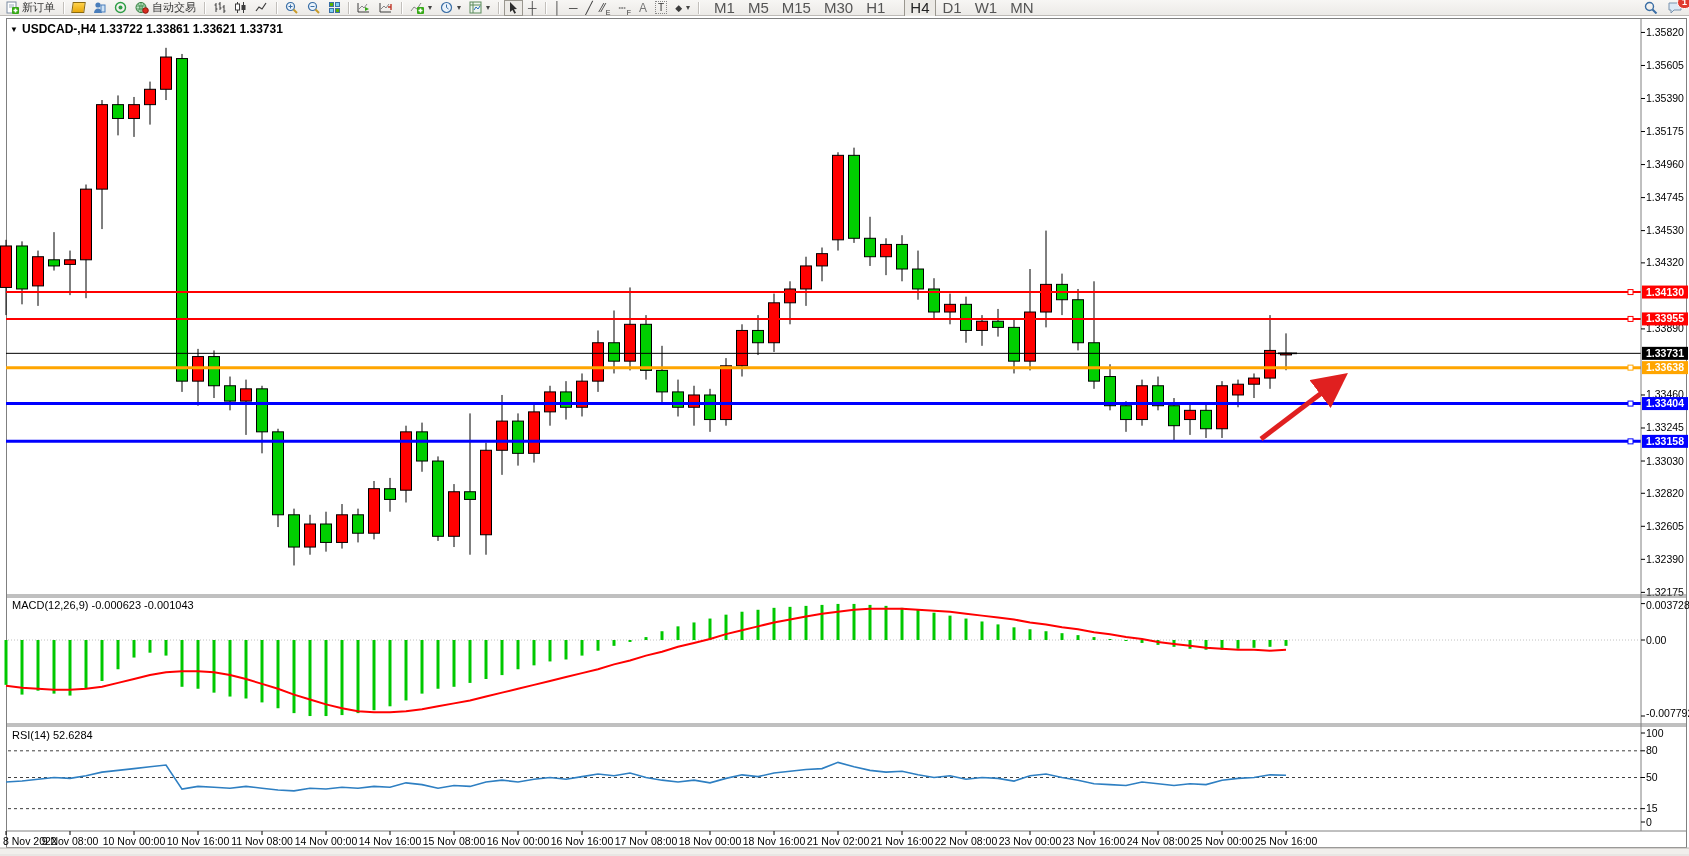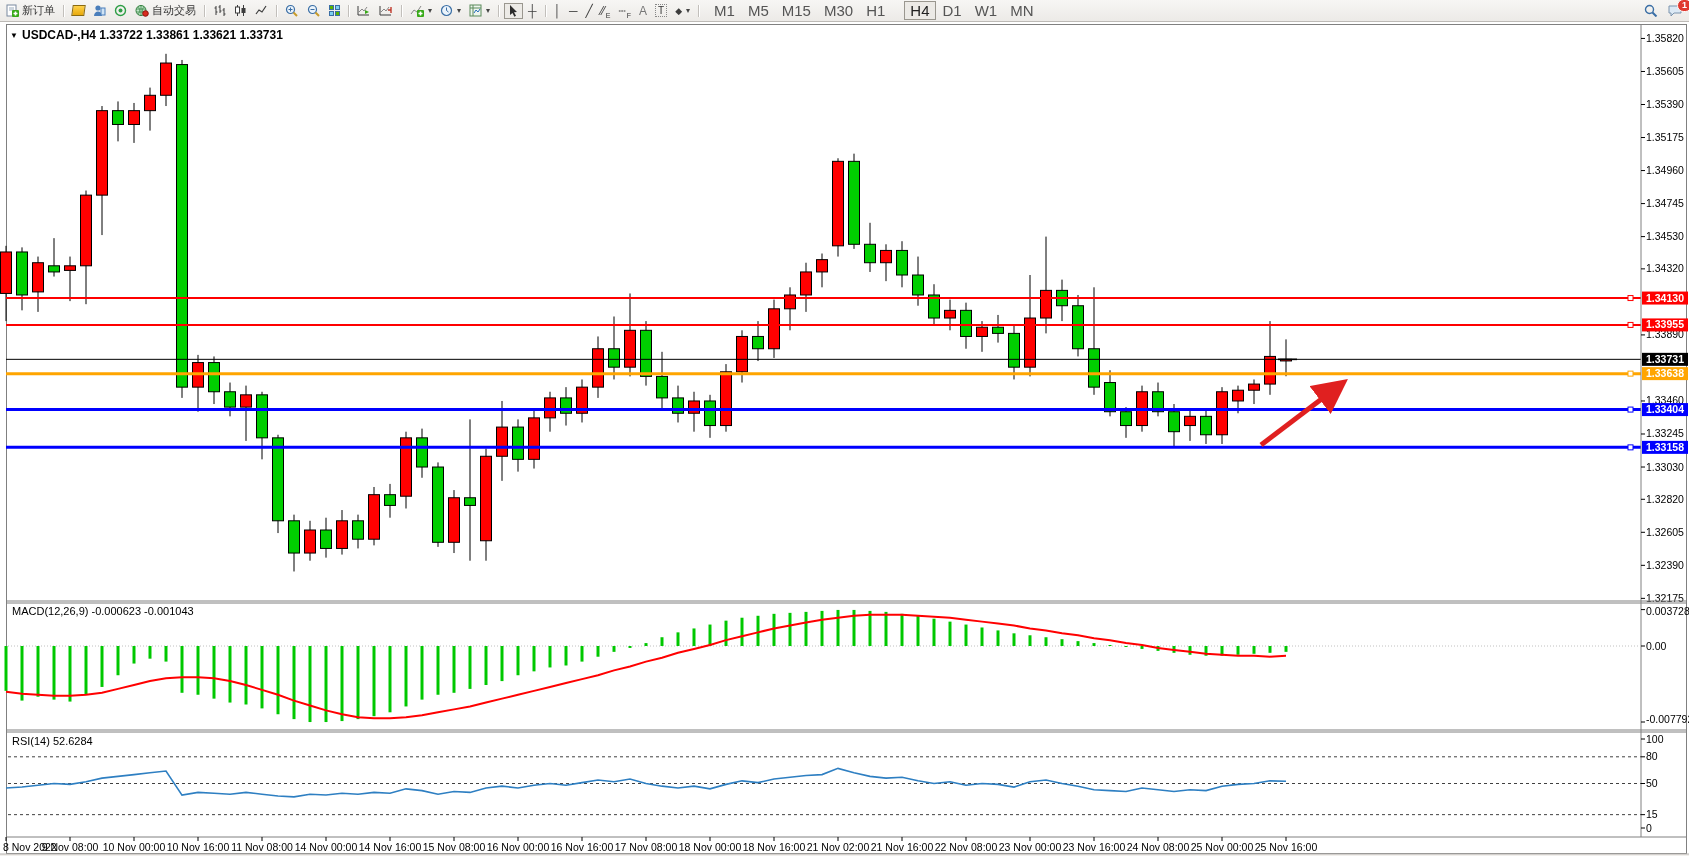--- a/index.html
+++ b/index.html
@@ -1,18 +1,18 @@
 <!DOCTYPE html>
 <html><head>
 <meta charset="utf-8">
 <style>
   html,body{margin:0;padding:0;background:#e8e6e3;width:1689px;height:856px;overflow:hidden;
     font-family:"Liberation Sans",sans-serif;-webkit-font-smoothing:antialiased;}
   
-  .toolbar{box-sizing:border-box;display:flex;align-items:center;height:22px;width:1689px;
+  .toolbar{box-sizing:border-box;display:flex;align-items:center;height:16px;width:1689px;
     background:linear-gradient(#f7f6f4,#eceae7);border-bottom:1px solid #bdbab6;padding:0 3px;gap:2px;
     font-size:11px;color:#333;}
   .tbtn{display:flex;align-items:center;gap:3px;padding:0 3px;height:16px;cursor:default;white-space:nowrap;}
   .tbtn svg{display:block}
   .sep{width:1px;height:12px;background:#c2bfbb;box-shadow:1px 0 0 #fff;margin:0 3px;}
   .caret{font-size:8px;color:#444;margin-left:1px;}
   .tf-group{display:flex;align-items:center;gap:1px;margin-left:4px;}
   .tf{padding:1px 6px;color:#555;font-size:15px;}
   .tf.active{background:#eceae6;border:1px solid #9a978f;padding:0 5px;color:#222;margin-left:12px;}
   .gold-cube{width:11px;height:9px;background:linear-gradient(#ffd24a,#e8a90c);border:1px solid #8a6a10;transform:skewX(-8deg);}

